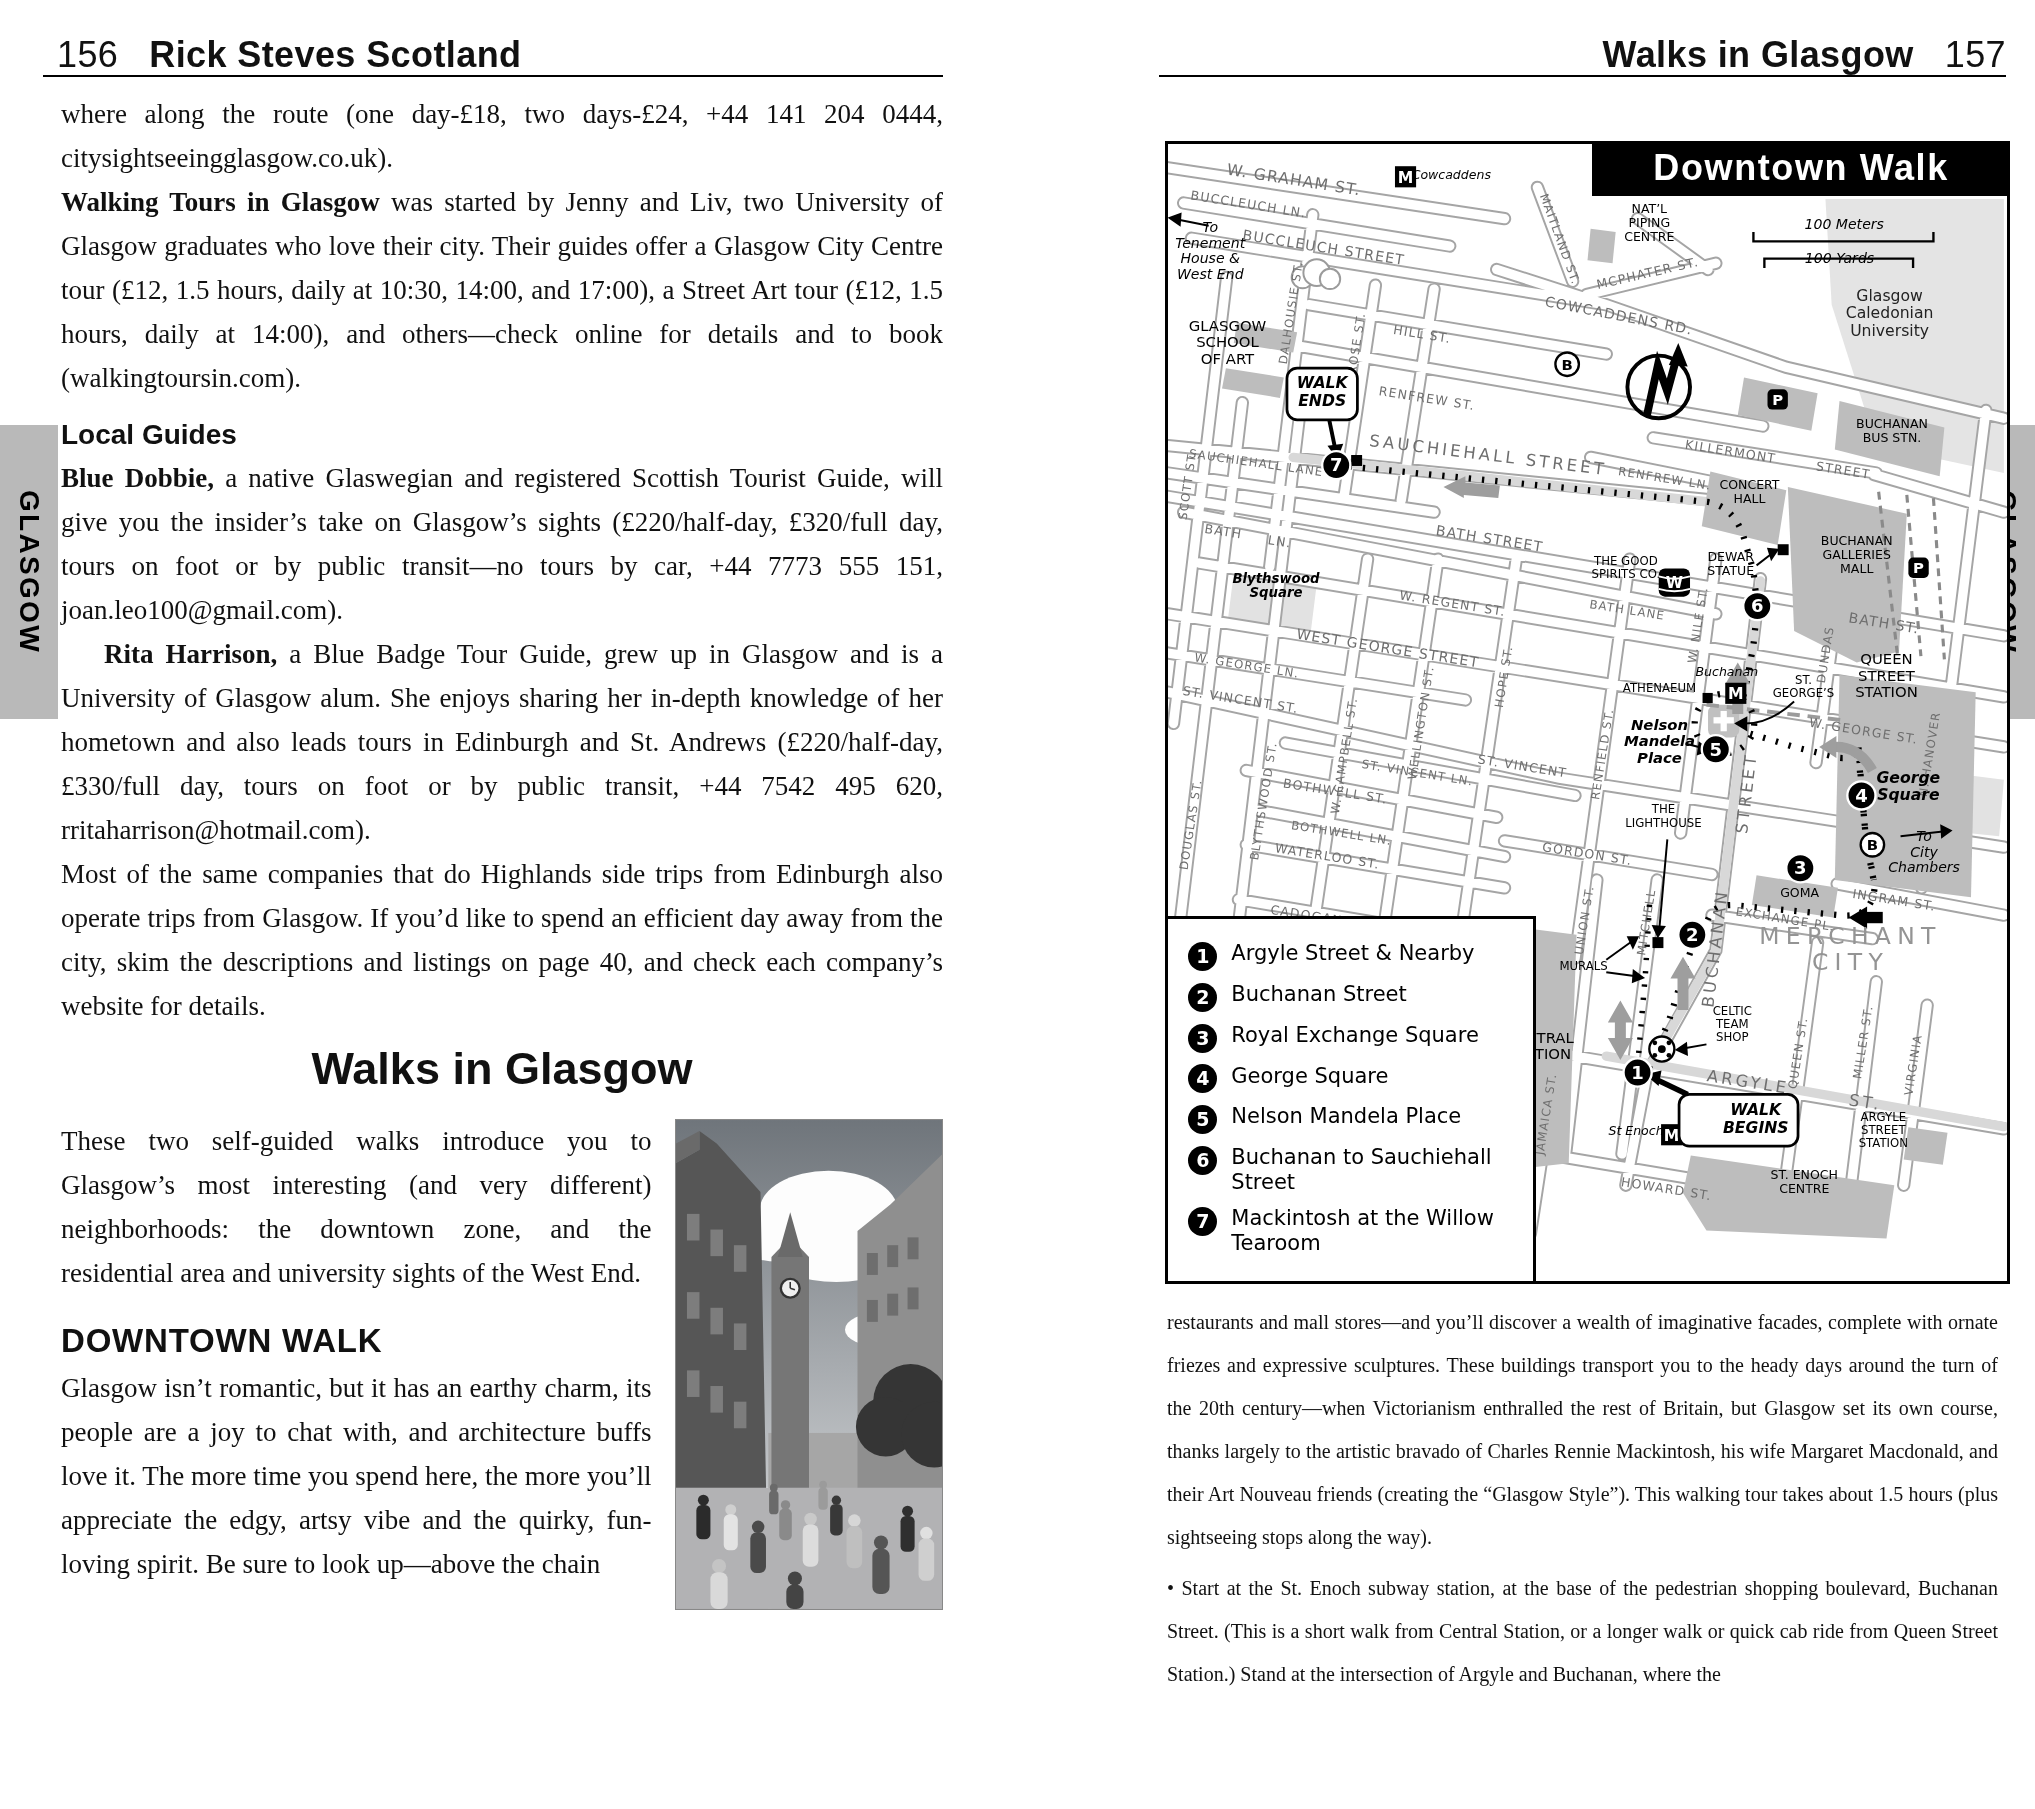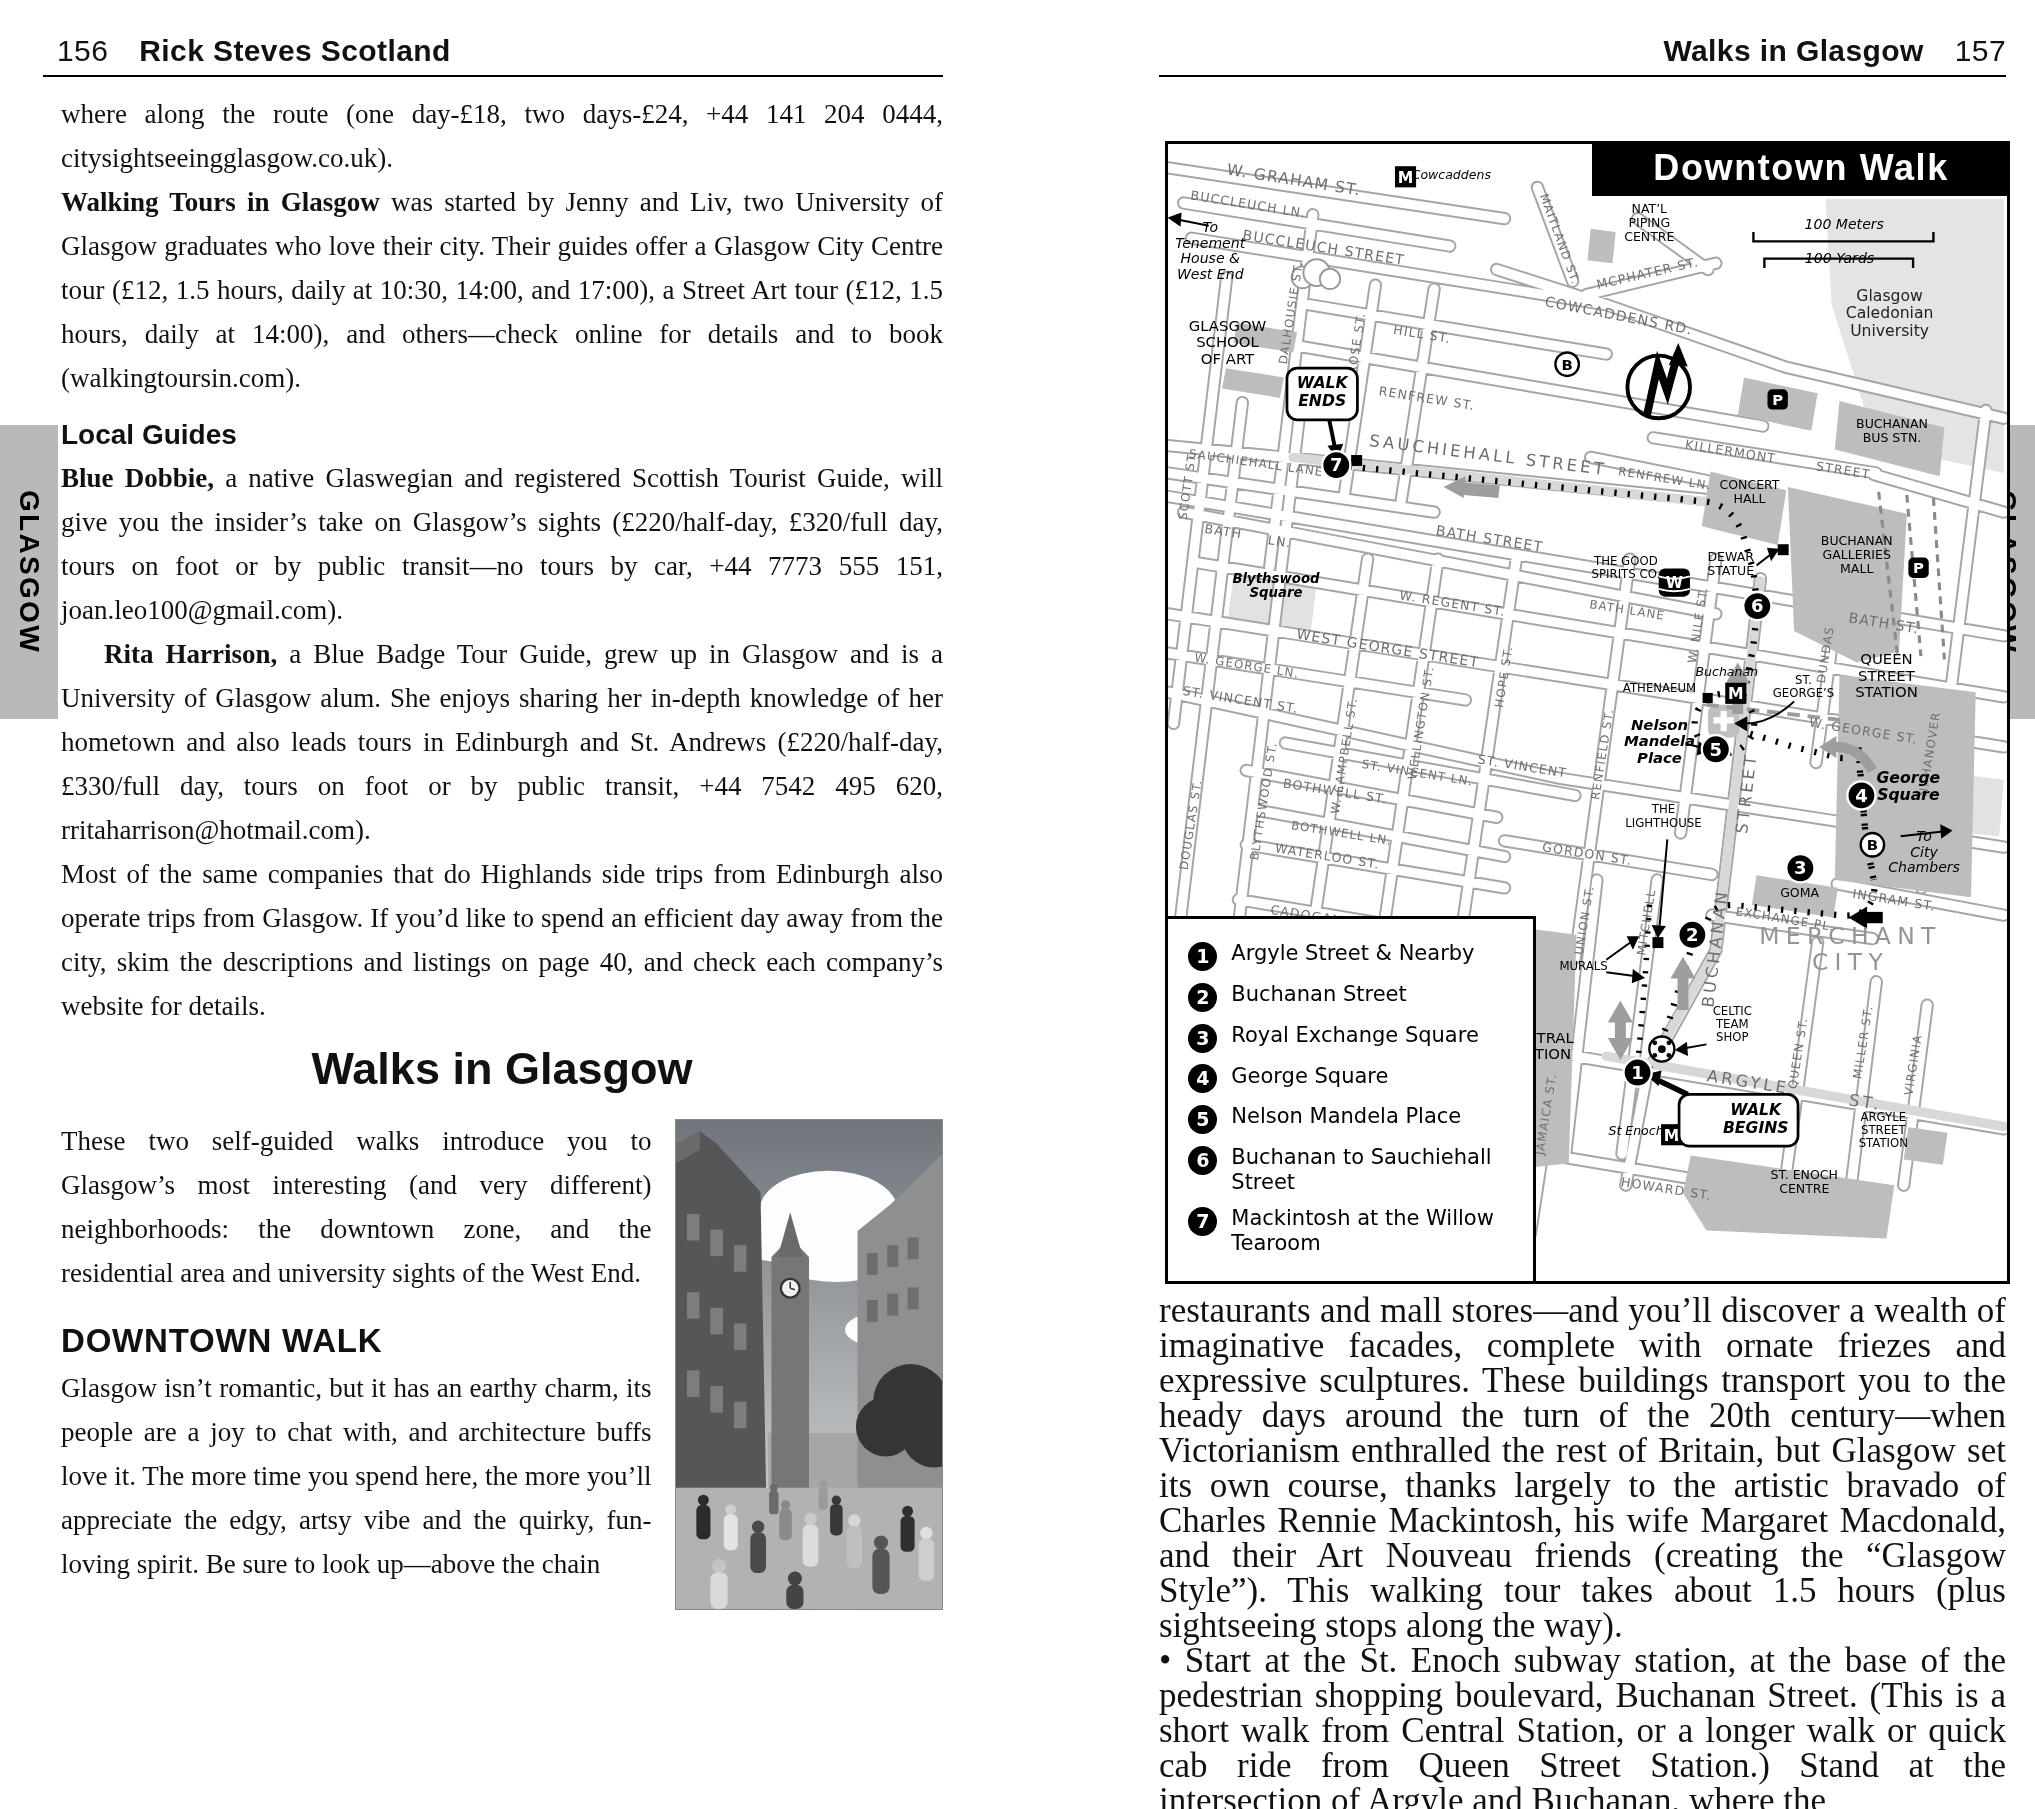--- a/index.html
+++ b/index.html
@@ -1,21 +1,21 @@
 <!DOCTYPE html>
 <html style="font-size:12.5px"><head>
 <meta charset="utf-8">
 <style>
   html,body{margin:0;padding:0}
   body{width:2035px;height:1809px;position:relative;background:#fff;color:#111;
        font-family:"Liberation Serif",serif;overflow:hidden}
 
   
   .pg-header{position:absolute;top:34px;font-family:"Liberation Sans",sans-serif;
-             font-size:30px;letter-spacing:0.4px;display:flex;gap:31px;align-items:center}
+             font-size:36px;letter-spacing:0.4px;display:flex;gap:31px;align-items:center}
   .pg-header .num{font-weight:400}
   .pg-header .ttl{font-weight:700}
   .head-rule{position:absolute;height:2.3px;background:#000}
 
   
   .tab{position:absolute;width:58px;height:294px;background:#b9b9b9;
        display:flex;align-items:center;justify-content:center}
   .tab span{writing-mode:vertical-rl;font-family:"Liberation Sans",sans-serif;
             font-weight:700;font-size:28px;letter-spacing:2.3px;color:#000}
 
@@ -51,21 +51,21 @@
   .m-metro{fill:#000;font-style:italic}
   .legend{position:absolute;left:-3.1px;bottom:-3.1px;width:371px;background:#fff;
           border:3.1px solid #000;box-sizing:border-box;padding:22px 14px 14px 20.4px;z-index:6}
   .legend-item{display:flex;gap:14px;margin-bottom:11px;font-family:"DejaVu Sans",sans-serif;
                font-size:21px;line-height:25px;color:#000;align-items:flex-start}
   .legend-num{flex:0 0 29px;height:29px;border-radius:50%;background:#000;color:#fff;
               font-weight:700;font-size:19px;display:flex;align-items:center;
               justify-content:center;margin-top:0.8px}
 
   
-  #rp-text p{font-size:35px;line-height:35px;text-align:justify;margin:0}
+  #rp-text p{font-size:20px;line-height:43px;text-align:justify;margin:8px}
   #rp-text p.it{}
 </style>
 </head>
 <body>
 
 <div class="pg-header" style="left:57px">
   <span class="num">156</span>
   <span class="ttl">Rick Steves Scotland</span>
 </div>
 <div class="head-rule" style="left:43px;top:75px;width:900px"></div>

